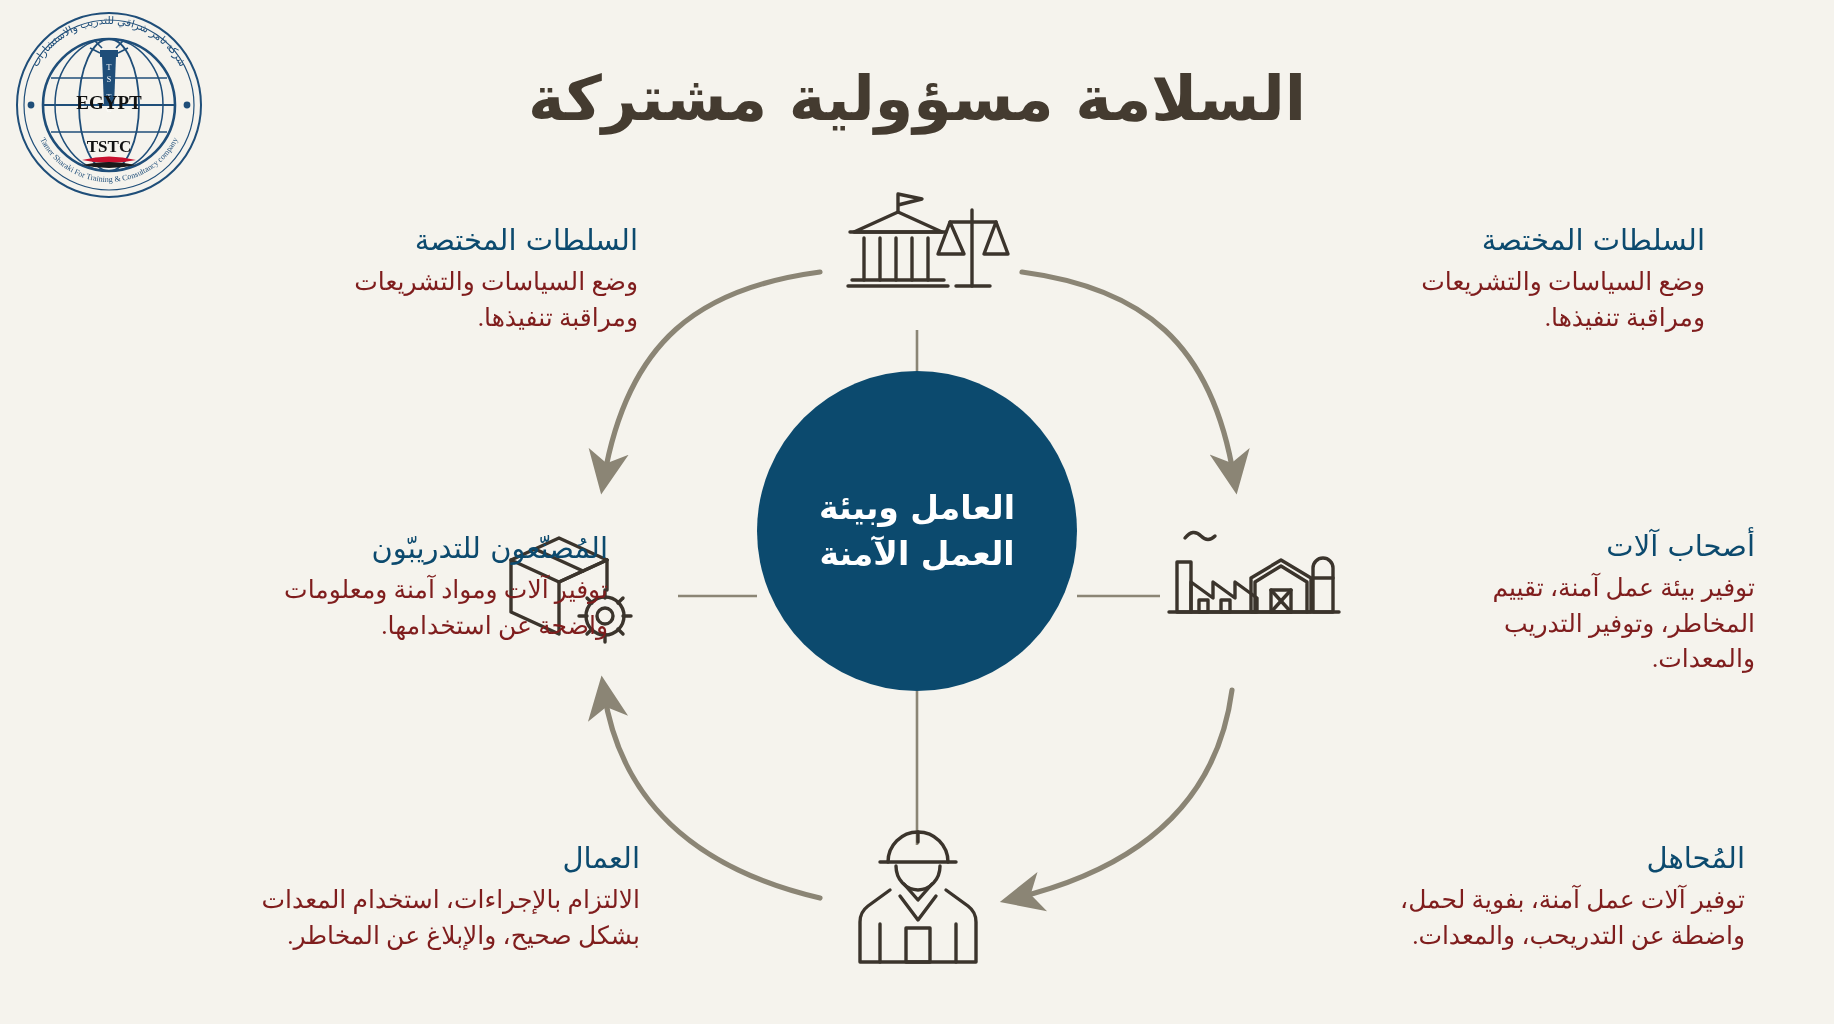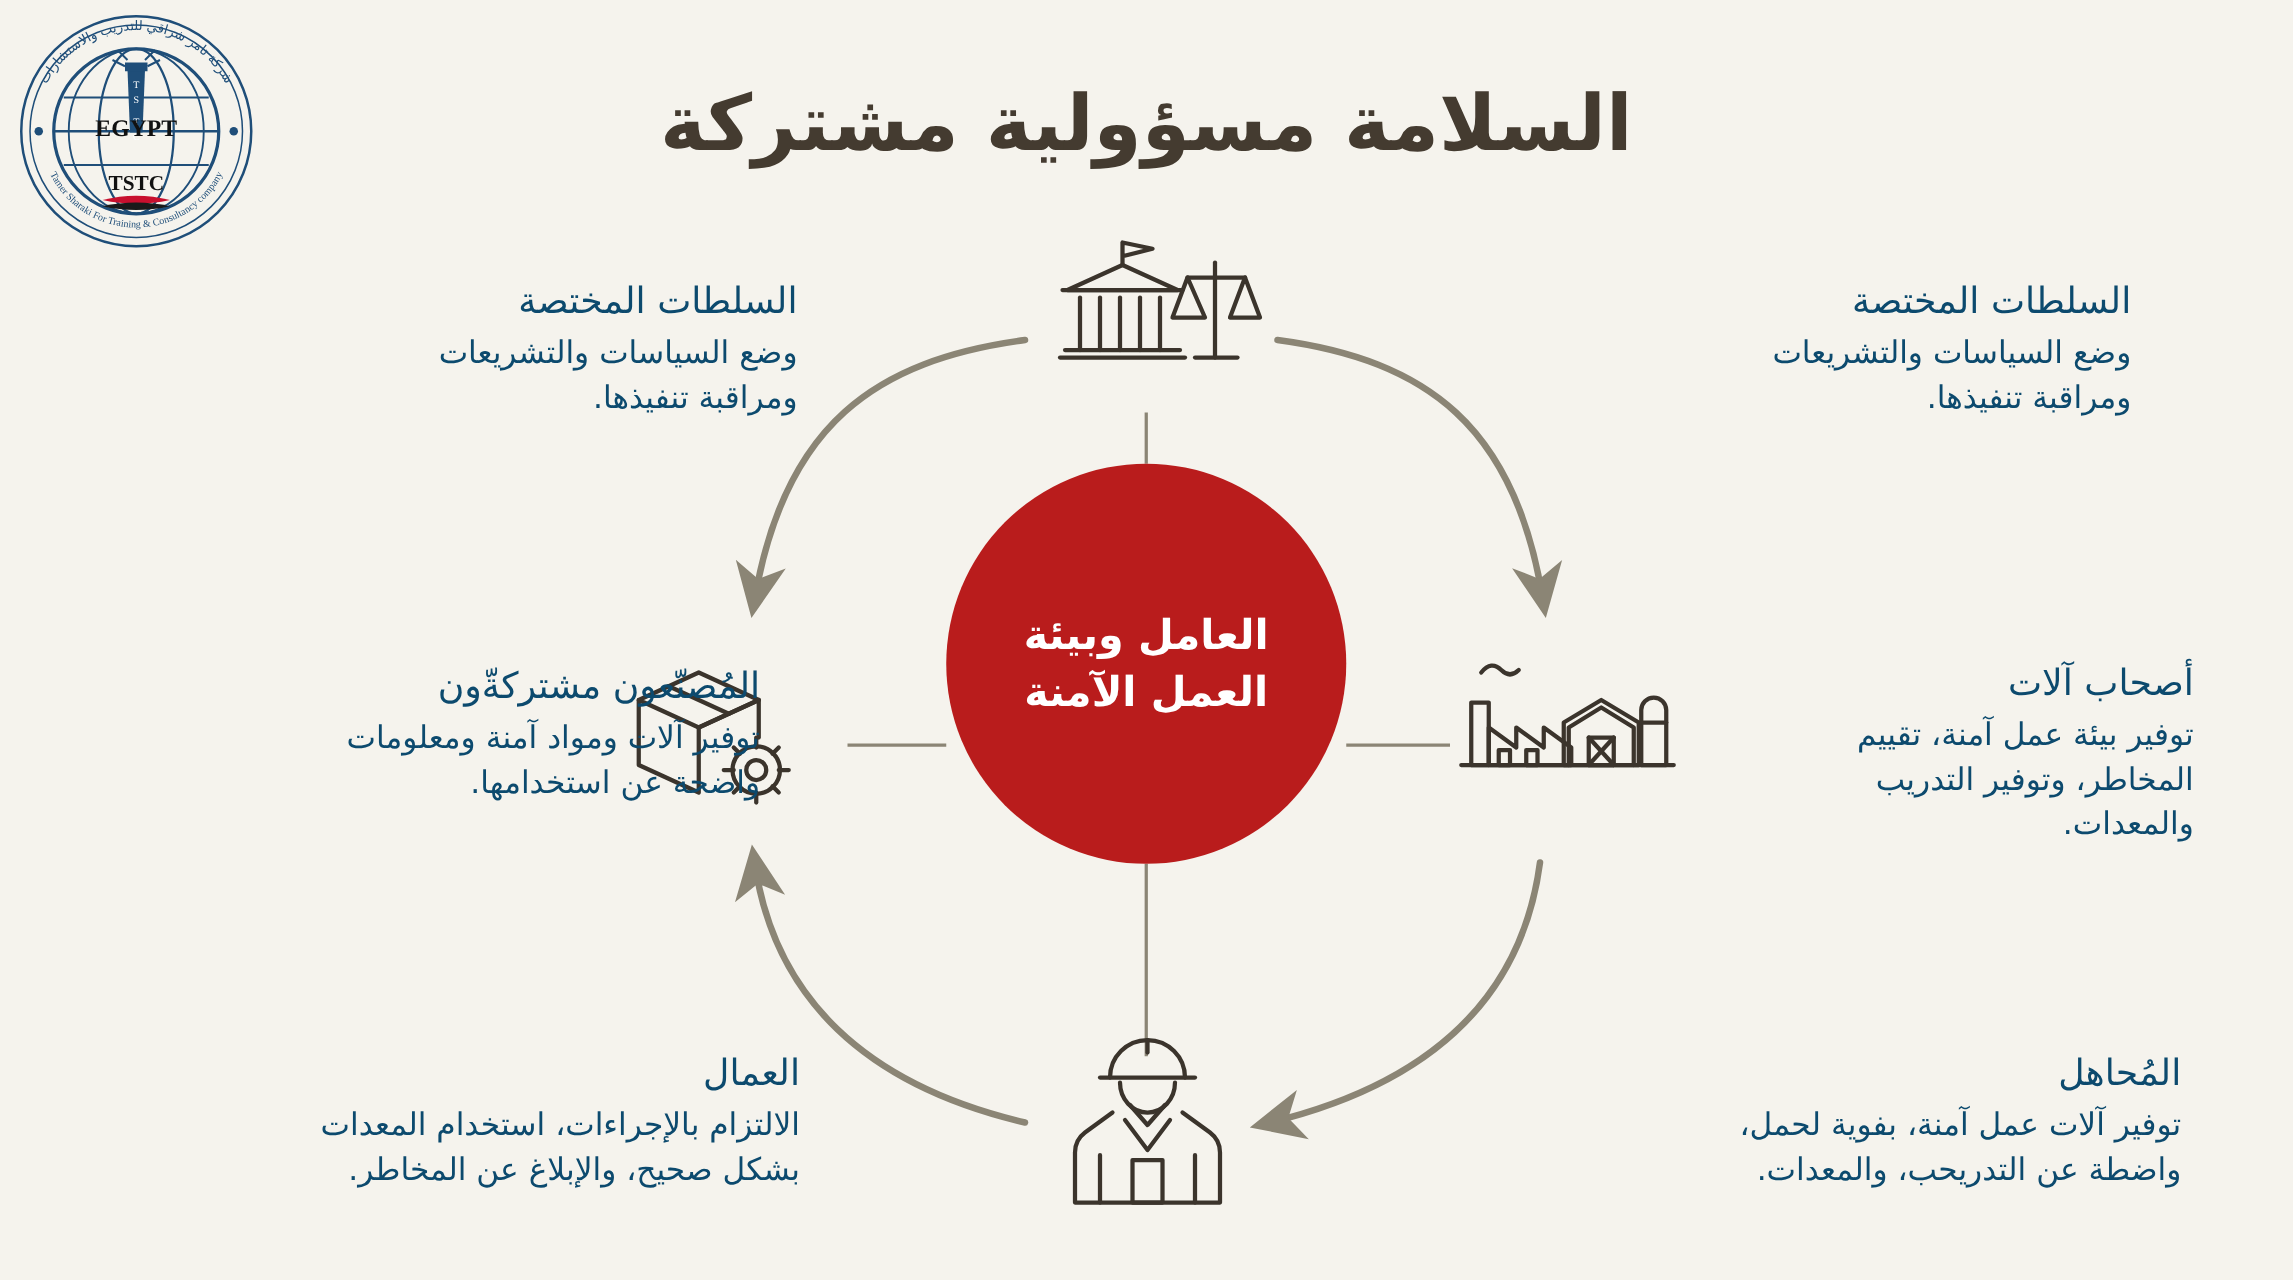--- a/index.html
+++ b/index.html
@@ -49,21 +49,21 @@
   }
 
   
   .hub {
     position: absolute;
     left: 757px;
     top: 371px;
     width: 320px;
     height: 320px;
     border-radius: 50%;
-    background: #b91c1c;
+    background: #0c4a6e;
     display: flex;
     align-items: center;
     justify-content: center;
     flex-direction: column;
     text-align: center;
     direction: rtl;
   }
   .hub-text {
     color: #ffffff;
     font-size: 33px;
@@ -90,22 +90,23 @@
   .block-title {
     font-size: 29px;
     font-weight: normal;
     color: #0c4a6e;
     line-height: 1.25;
     margin-bottom: 6px;
     text-align: right;
   }
   .block-body {
     font-size: 25px;
-    color: #0c4a6e;
+    color: #7f1d1d;
     line-height: 1.42;
+    font-family: Liberation Serif, serif;
   }
   .align-right { text-align: right; }
 
   #block-authority-left  { left: 118px;  top: 222px;  width: 520px; }
   #block-authority-right { left: 1185px; top: 222px;  width: 520px; }
   #block-supplier        { left: 48px;   top: 530px;  width: 560px; }
   #block-employer        { left: 1230px; top: 528px;  width: 525px; }
   #block-worker          { left: 120px;  top: 840px;  width: 520px; }
   #block-contractor      { left: 1205px; top: 840px;  width: 540px; }
 </style>
@@ -272,21 +273,21 @@
 ومراقبة تنفيذها.</div>
 </div>
 
 <div class="block align-right" id="block-authority-right">
   <div class="block-title" style="white-space: pre-line;">السلطات المختصة</div>
   <div class="block-body" style="white-space: pre-line;">وضع السياسات والتشريعات
 ومراقبة تنفيذها.</div>
 </div>
 
 <div class="block align-right" id="block-supplier">
-  <div class="block-title" style="white-space: pre-line;">المُصنّعون مشتركةّون</div>
+  <div class="block-title" style="white-space: pre-line;">المُصنّعون للتدريبّون</div>
   <div class="block-body" style="white-space: pre-line;">توفير آلات ومواد آمنة ومعلومات
 واضحة عن استخدامها.</div>
 </div>
 
 <div class="block align-right" id="block-employer">
   <div class="block-title" style="white-space: pre-line;">أصحاب آلات</div>
   <div class="block-body" style="white-space: pre-line;">توفير بيئة عمل آمنة، تقييم
 المخاطر، وتوفير التدريب
 والمعدات.</div>
 </div>

